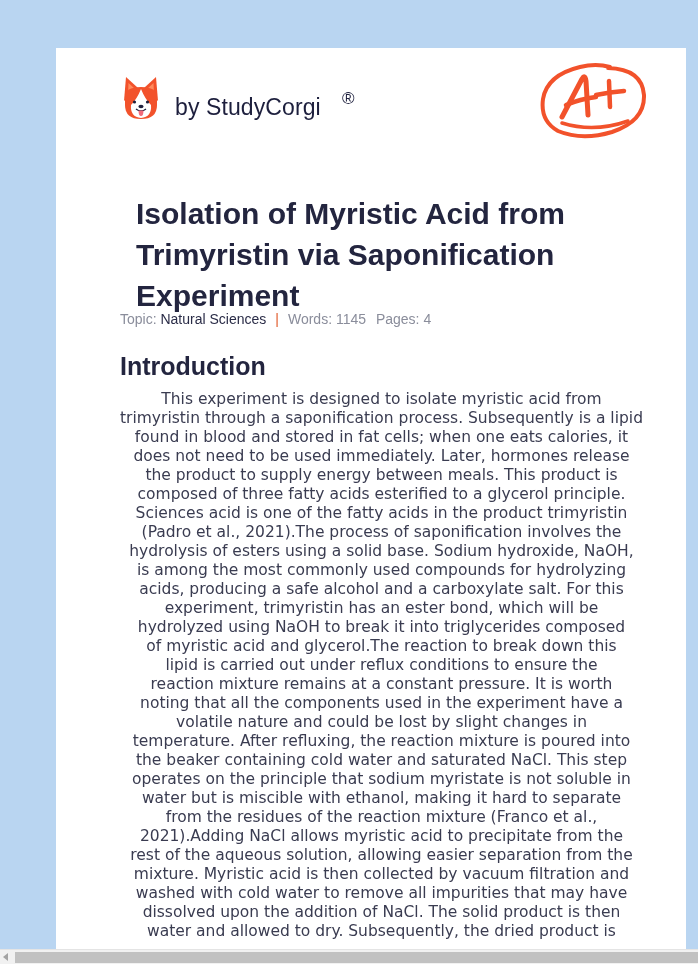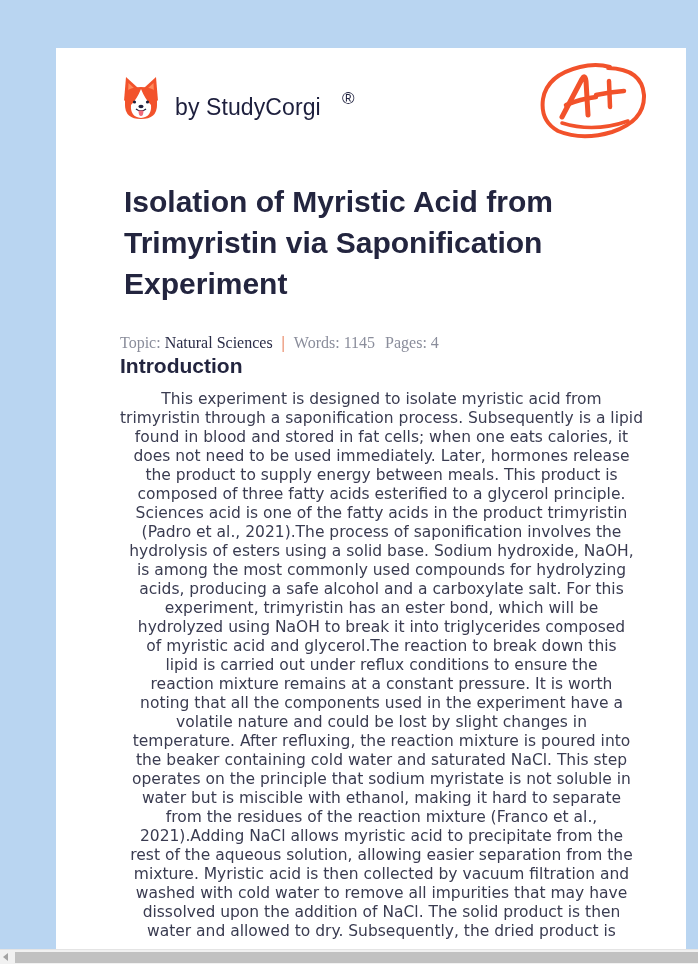--- a/index.html
+++ b/index.html
@@ -24,29 +24,29 @@
   }
   .grade-badge { position: absolute; left: 482px; top: 11px; width: 110px; height: 82px; }
 
   .title {
     position: absolute; left: 64px; top: 129px;
     font-family: "Liberation Sans", sans-serif; font-weight: 700; font-size: 30px;
     line-height: 41px; color: #23253f; white-space: nowrap;
   }
   .meta {
     position: absolute; left: 64px; top: 262px; white-space: nowrap;
-    font-family: Liberation Serif, serif; font-size: 16px; line-height: 18px; color: #8a8d9b; margin-top: 24px;
+    font-family: Liberation Sans, sans-serif; font-size: 14px; line-height: 18px; color: #8a8d9b;
   }
   .meta .topic-value { color: #2a2c47; }
   .meta .sep { color: #e05a2b; margin: 0 9px 0 9px; }
   .meta .gap { display: inline-block; width: 6px; }
 
   .section-heading {
     position: absolute; left: 64px; top: 305px;
-    font-family: "Liberation Sans", sans-serif; font-weight: 700; font-size: 21px;
+    font-family: "Liberation Sans", sans-serif; font-weight: 700; font-size: 25px;
     line-height: 26px; color: #23253f;
   }
   .body-text {
     position: absolute; left: 64px; top: 342px;
     font-family: "DejaVu Sans", sans-serif; font-size: 15.5px; line-height: 19px;
     color: #3a3c51; white-space: nowrap; text-align: center;
   }
   .body-text div { height: 19px; }
 
   .hscroll {
@@ -85,21 +85,21 @@
 
   <svg class="grade-badge" viewBox="0 0 110 82" aria-label="A+">
     <path d="M70 9 Q104 10 106 36 Q107 62 74 73 Q44 82 20 72 Q2 62 5 40 Q9 16 42 8 Q58 4 72 8" stroke="#f2522b" stroke-width="4" fill="none" stroke-linecap="round"></path>
     <path d="M24 58 L44 20 Q47 15 48 22 L50 56" stroke="#f2522b" stroke-width="5" fill="none" stroke-linecap="round" stroke-linejoin="round"></path>
     <path d="M28 46 Q42 40 58 38" stroke="#f2522b" stroke-width="4.5" fill="none" stroke-linecap="round"></path>
     <path d="M58 36 Q72 33 86 32" stroke="#f2522b" stroke-width="4.5" fill="none" stroke-linecap="round"></path>
     <path d="M71 22 L72 48" stroke="#f2522b" stroke-width="4.5" fill="none" stroke-linecap="round"></path>
     <path d="M24 64 Q56 74 90 62" stroke="#f2522b" stroke-width="3.5" fill="none" stroke-linecap="round"></path>
   </svg>
 
-  <h1 class="title" style="margin:4px;">
+  <h1 class="title" style="margin:16px;">
     <div>Isolation of Myristic Acid from</div>
     <div>Trimyristin via Saponification</div>
     <div>Experiment</div>
   </h1>
 
   <div class="meta">
     <span>Topic:</span>
     <span class="topic-value">Natural Sciences</span><span class="sep">|</span><span>Words:</span>
     <span>1145</span><span class="gap"></span>
     <span>Pages:</span>

